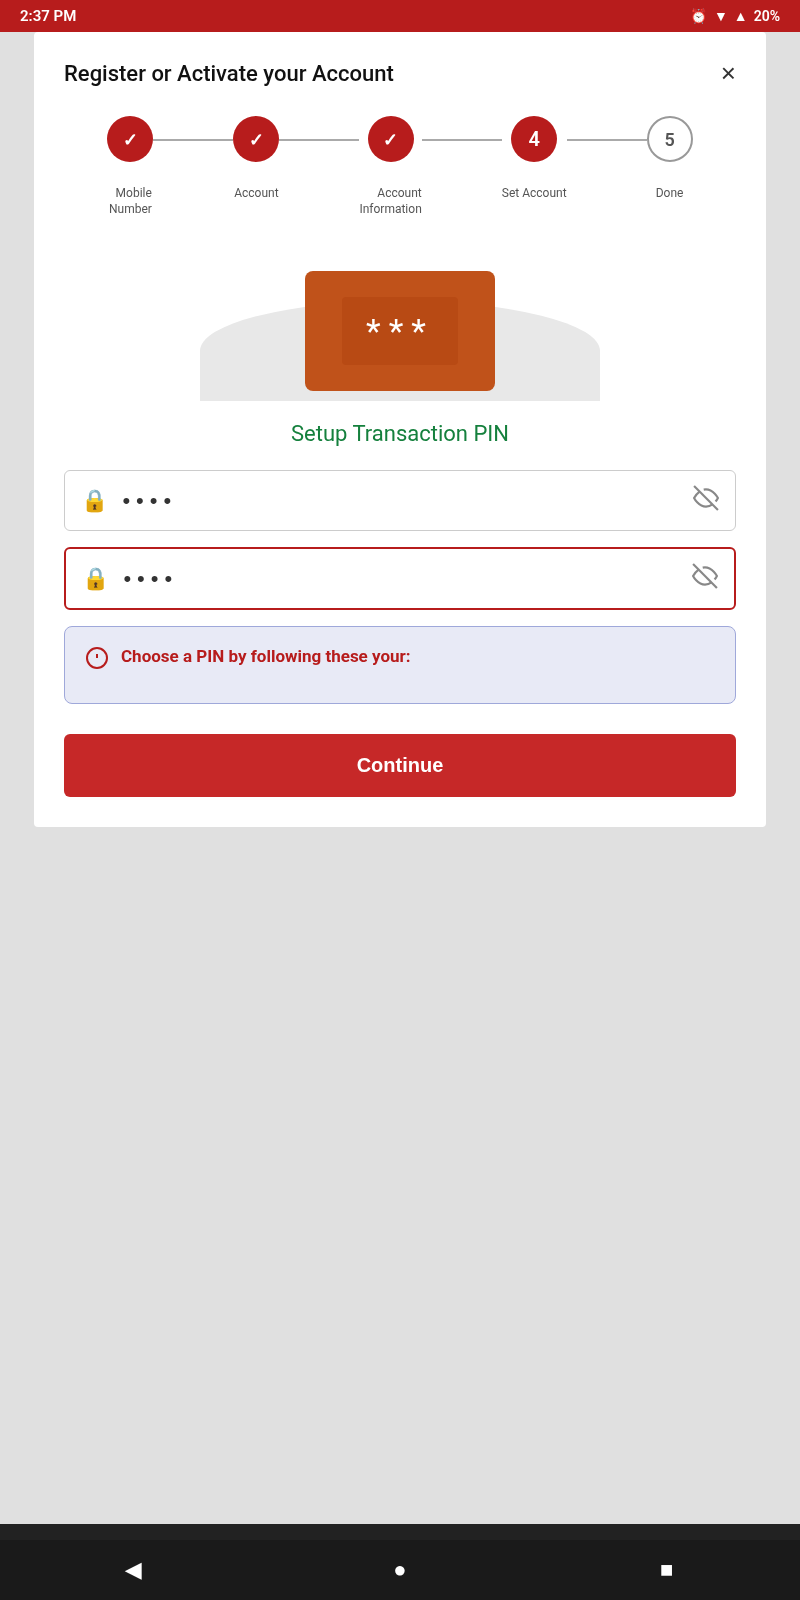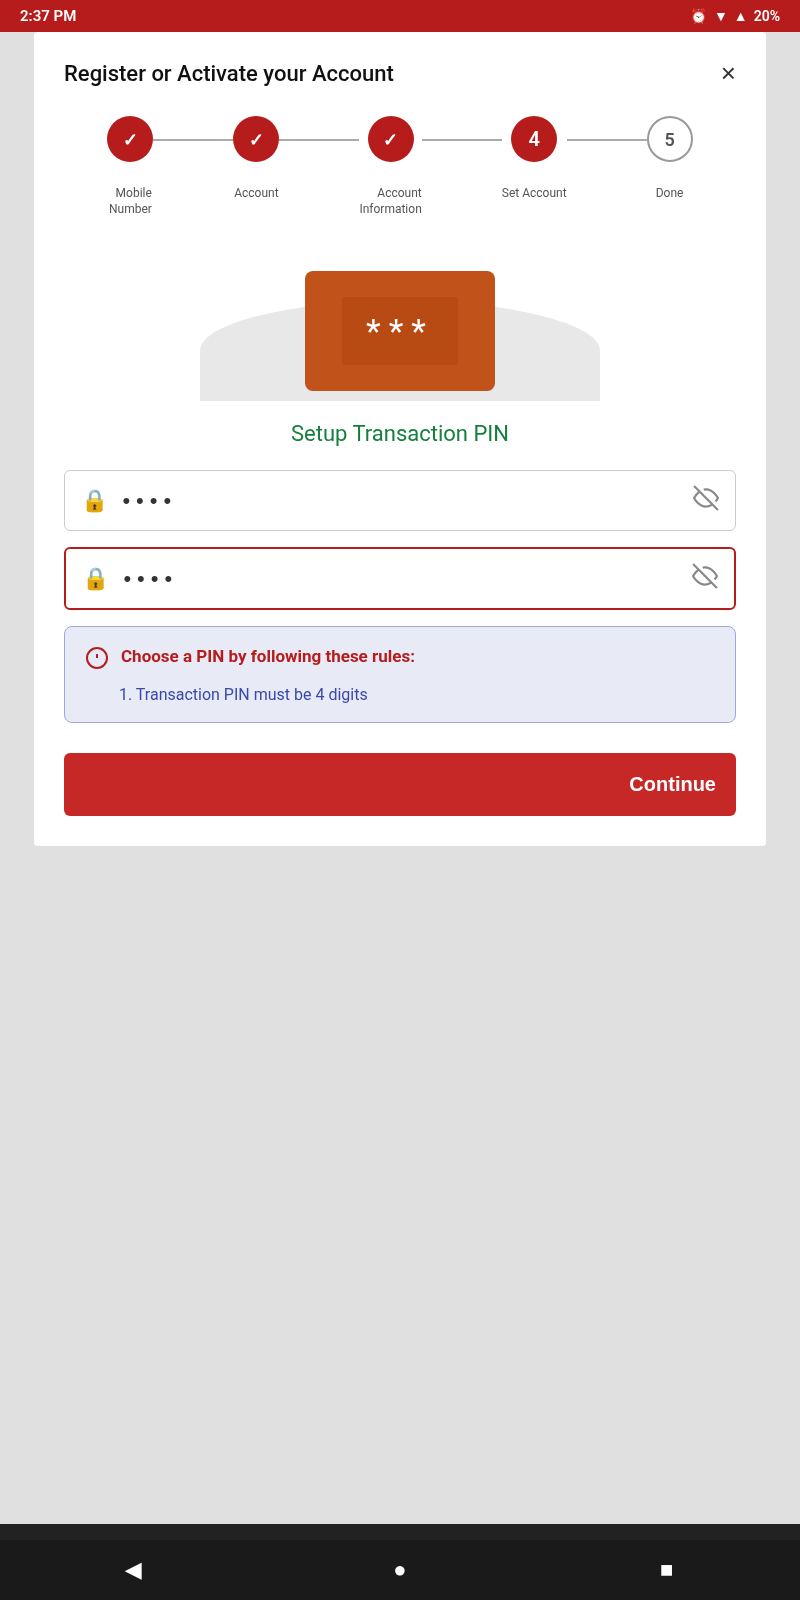--- a/index.html
+++ b/index.html
@@ -246,21 +246,21 @@
       margin: 6px 30px 0 30px;
       background: #c62828;
       color: white;
       border: none;
       border-radius: 6px;
       padding: 20px;
       width: calc(100% - 60px);
       font-size: 20px;
       font-weight: 600;
       cursor: pointer;
-      text-align: right;
+      text-align: center;
     }
 
     
     .nav-bar {
       background: #1a1a1a;
       height: 60px;
       display: flex;
       align-items: center;
       justify-content: space-around;
       position: absolute;
@@ -378,23 +378,22 @@
     
     <div class="info-box">
       <div class="info-header">
         <span class="info-icon">
           <svg width="24" height="24" viewBox="0 0 24 24" fill="none" stroke="#b71c1c" stroke-width="2">
             <circle cx="12" cy="12" r="10"></circle>
             <line x1="12" y1="8" x2="12" y2="12"></line>
             <line x1="12" y1="16" x2="12.01" y2="16"></line>
           </svg>
         </span>
-        <span class="info-title">Choose a PIN by following these rules:</span>
-      </div>
-      <div class="info-rule">1. Transaction PIN must be 4 digits</div>
+        <span class="info-title">Choose a PIN by following these your:</span>
+      </div>
     </div>
 
     
     <button class="continue-btn">Continue</button>
 
   </div>
 </div>
 
 <div class="nav-bar">
   <button class="nav-btn">◀</button>

